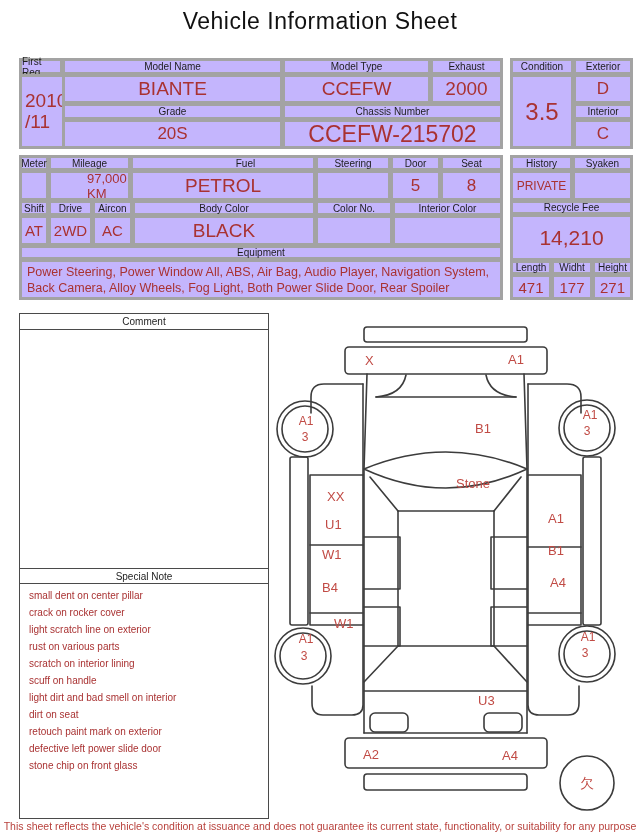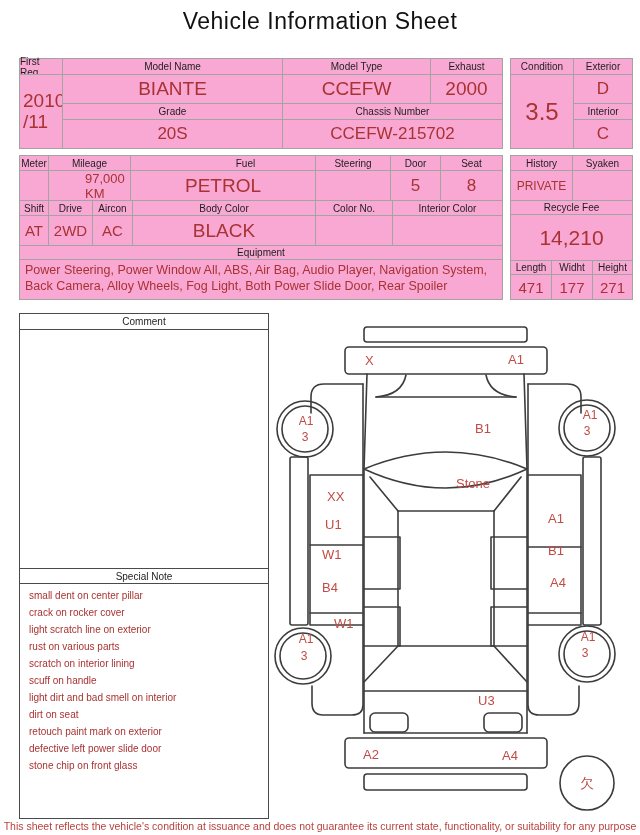--- a/index.html
+++ b/index.html
@@ -1,18 +1,18 @@
 <!DOCTYPE html>
 <html><head>
 <meta charset="utf-8">
 <style>
   html,body{margin:0;padding:0;background:#fff;}
   body{width:640px;height:835px;position:relative;font-family:"Liberation Sans",sans-serif;overflow:hidden;}
   .abs{position:absolute;box-sizing:border-box;}
-  .cell{position:absolute;box-sizing:border-box;border:1px solid #a3a3a3;display:flex;align-items:center;justify-content:center;background:#f9a8d4;}
+  .cell{position:absolute;box-sizing:border-box;border:3px solid #a3a3a3;display:flex;align-items:center;justify-content:center;background:#c4b5fd;}
   .lbl{font-size:10px;color:#1d1d1d;}
   .val{color:#a93232;}
   .left-align{justify-content:flex-start;}
   #title{left:0;top:8px;width:640px;text-align:center;font-size:23px;color:#111;letter-spacing:.5px;}
   #footer{left:0;top:820px;width:640px;text-align:center;font-size:10.5px;color:#b8413c;}
   #equip-text{color:#a93232;font-size:12.5px;line-height:1.3;padding:2px 5px;text-align:left;align-items:flex-start;word-break:break-all;}
   .note-line{position:absolute;left:9px;width:235px;height:17px;font-size:10px;color:#a93232;white-space:nowrap;}
   svg text{fill:#c14b45;font-size:13px;font-family:"Liberation Sans",sans-serif;}
   svg .small{font-size:12px;}
   svg .kanji{font-size:14px;}
@@ -29,21 +29,21 @@
 </div>
 <div class="cell lbl" style="left:62px;top:58px;width:221px;height:17px;">Model Name</div>
 <div class="cell val" style="left:62px;top:74px;width:221px;height:30px;font-size:19px;">BIANTE</div>
 <div class="cell lbl" style="left:282px;top:58px;width:149px;height:17px;">Model Type</div>
 <div class="cell val" style="left:282px;top:74px;width:149px;height:30px;font-size:19px;">CCEFW</div>
 <div class="cell lbl" style="left:430px;top:58px;width:73px;height:17px;">Exhaust</div>
 <div class="cell val" style="left:430px;top:74px;width:73px;height:30px;font-size:19px;">2000</div>
 <div class="cell lbl" style="left:62px;top:103px;width:221px;height:17px;">Grade</div>
 <div class="cell val" style="left:62px;top:119px;width:221px;height:30px;font-size:17px;">20S</div>
 <div class="cell lbl" style="left:282px;top:103px;width:221px;height:17px;">Chassis Number</div>
-<div class="cell val" style="left:282px;top:119px;width:221px;height:30px;font-size:17px;">CCEFW-215702</div>
+<div class="cell val" style="left:282px;top:119px;width:221px;height:30px;font-size:23px;">CCEFW-215702</div>
 
 <div class="cell lbl" style="left:510px;top:58px;width:64px;height:17px;">Condition</div>
 <div class="cell val" style="left:510px;top:74px;width:64px;height:75px;font-size:24px;">3.5</div>
 <div class="cell lbl" style="left:573px;top:58px;width:60px;height:17px;">Exterior</div>
 <div class="cell val" style="left:573px;top:74px;width:60px;height:30px;font-size:17px;">D</div>
 <div class="cell lbl" style="left:573px;top:103px;width:60px;height:17px;">Interior</div>
 <div class="cell val" style="left:573px;top:119px;width:60px;height:30px;font-size:17px;">C</div>
 
 <div class="cell lbl" style="left:19px;top:155px;width:30px;height:16px;">Meter</div>
 <div class="cell val" style="left:19px;top:170px;width:30px;height:31px;"></div>

